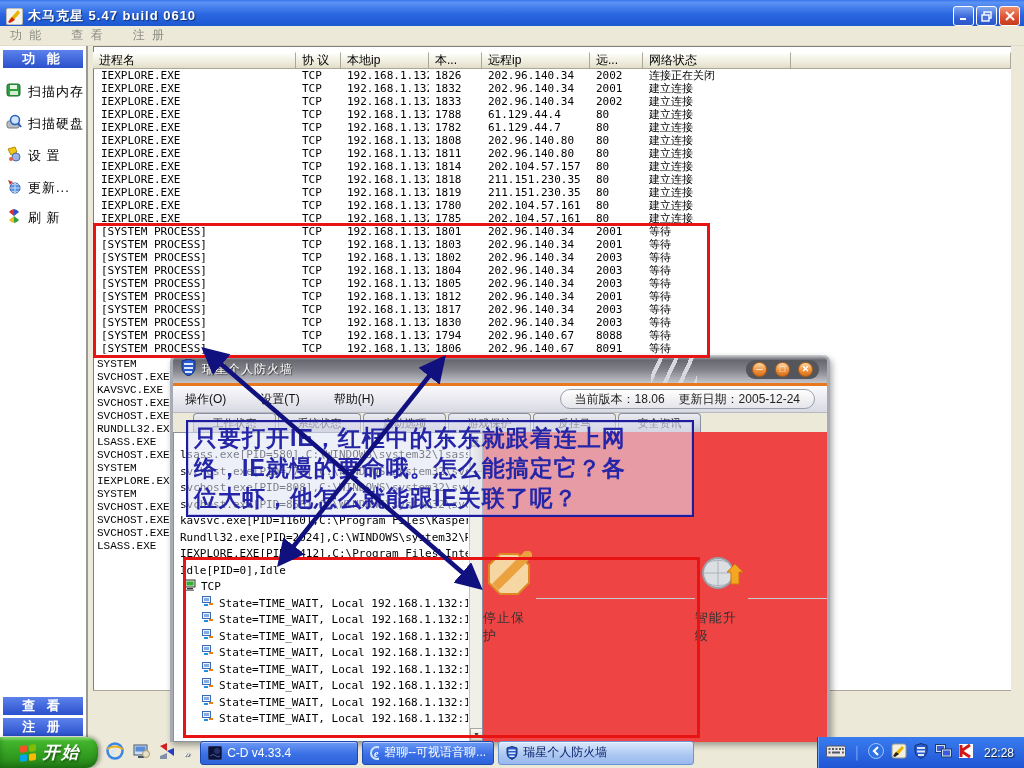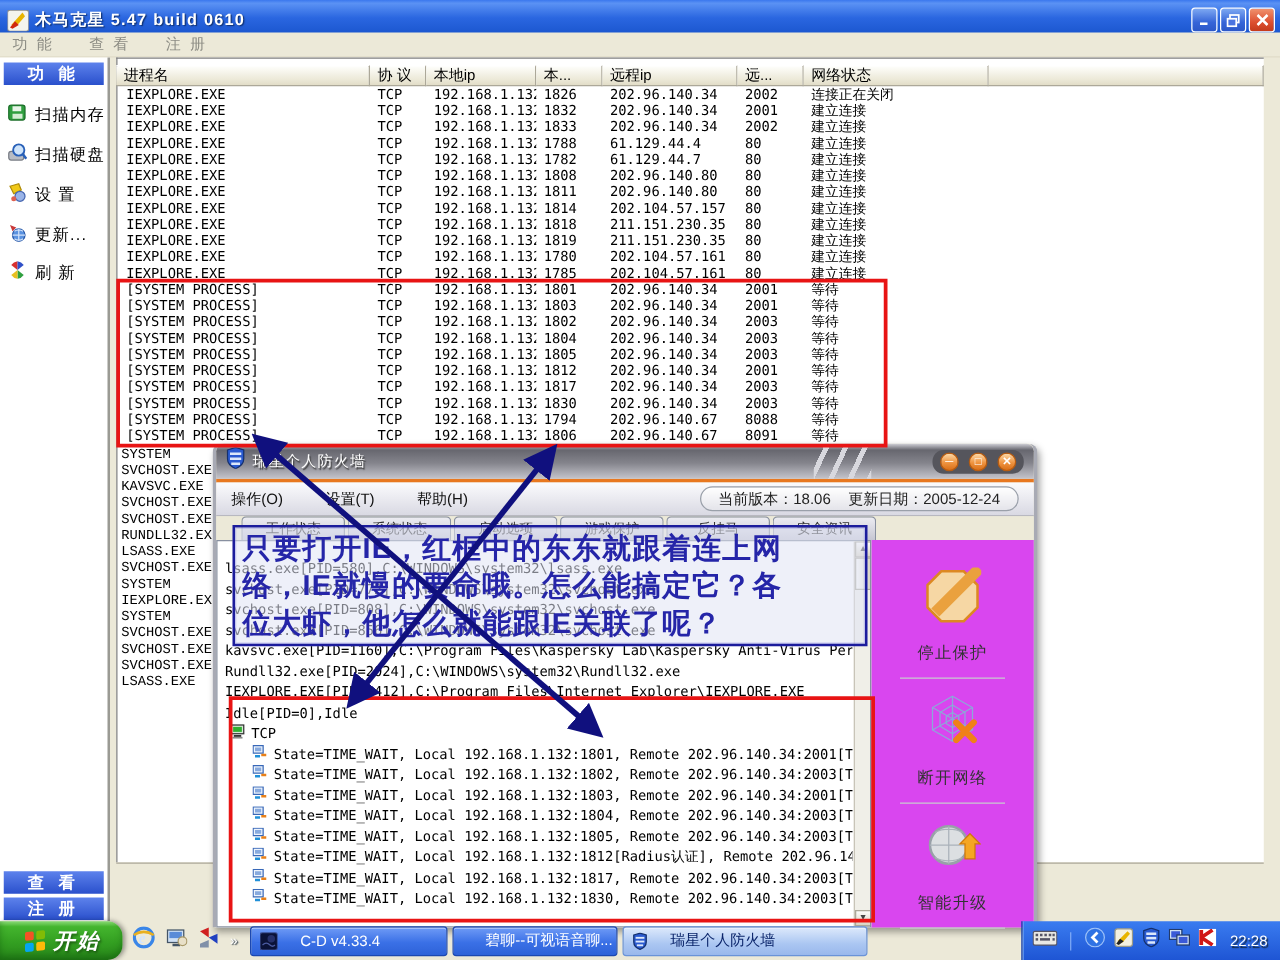--- a/index.html
+++ b/index.html
@@ -46,36 +46,36 @@
 .fw-tab{width:83px;height:19px;background:linear-gradient(180deg,#ececf2,#c6c6d2);border:1px solid #8890a0;border-bottom:none;border-radius:4px 4px 0 0;font-size:11px;color:#333;text-align:center;line-height:18px;white-space:nowrap;overflow:hidden}
 .fw-content{display:flex;height:310px}
 .fw-listpanel{position:relative;width:524px;background:#fff;border:1px solid #8890a0;overflow:hidden}
 .fw-lines{position:absolute;left:6px;top:14px;right:14px;font-family:"DejaVu Sans Mono",monospace;font-size:11px;color:#000}
 .fw-line{height:16.5px;line-height:16.5px;white-space:nowrap;overflow:hidden}
 .fw-line.tcp-root{padding-left:4px;display:flex;align-items:center;gap:5px}
 .fw-line.tcp-state{padding-left:22px;display:flex;align-items:center;gap:5px}
 .fw-scroll{position:absolute;right:0;top:0;bottom:0;width:13px;background:#f0efe8;border-left:1px solid #c8c4b8}
 .fw-sarrow{position:absolute;left:0;width:13px;height:13px;background:linear-gradient(180deg,#fdfdfb,#d8d4c4);border:1px solid #aca899;font-size:7px;color:#444;text-align:center;line-height:11px}
 .fw-sthumb{position:absolute;left:0;top:13px;width:13px;height:26px;background:linear-gradient(90deg,#fdfdfb,#d8d4c4);border:1px solid #aca899}
-.fw-rightpanel{flex:1;background:#d946ef;display:flex;flex-direction:column;align-items:center;padding-top:22px}
+.fw-rightpanel{flex:1;background:#ef4444;display:flex;align-items:center;padding-top:22px}
 .fw-action{display:flex;flex-direction:column;align-items:center;gap:8px;cursor:pointer}
 .fw-action-label{font-size:13px;color:#333;letter-spacing:1px}
 .fw-sep{width:84px;border-top:1px solid #c9c9cf;margin:11px 0}
 
 .redbox{border:3px solid #e81414;z-index:30;pointer-events:none}
 .annot{left:186px;top:420px;width:508px;height:97px;z-index:40;background:rgba(224,228,244,.55);border:2px solid #1c1c9c;box-shadow:inset 0 0 0 1px rgba(120,120,220,.35);padding:1px 6px;pointer-events:none}
 .annot div{font-size:23px;font-weight:bold;color:#2525a8;line-height:30px;letter-spacing:1px;white-space:nowrap}
 #arrows{left:0;top:0;z-index:50;pointer-events:none}
 
 .taskbar{left:0;top:737px;width:1024px;height:31px;z-index:60;background:linear-gradient(180deg,#5globes 0),linear-gradient(180deg,#4a8af2 0%,#2a64e6 8%,#2257d8 50%,#1c4ecb 92%,#1543b2 100%);display:flex;align-items:center}
 .startbtn{width:98px;height:31px;border-radius:0 12px 12px 0;background:linear-gradient(180deg,#8fe07a 0%,#44b52e 14%,#339f21 55%,#27851a 100%);box-shadow:inset 0 -3px 6px rgba(0,60,0,.35),2px 0 4px rgba(0,0,0,.4);display:flex;align-items:center;justify-content:center;gap:5px;flex:none}
 .startbtn span{color:#fff;font-size:17px;font-weight:bold;font-style:italic;text-shadow:1px 2px 2px #1d5c12;letter-spacing:2px}
 .ql{display:flex;align-items:center;gap:8px;padding:0 8px;flex:none}
 .ql-chev{color:#fff;font-size:11px;text-shadow:1px 1px 1px #123}
-.tbtn{height:24px;margin:0 2px;border-radius:3px;border:1px solid #1c48b0;background:linear-gradient(180deg,#6f9bf6,#3a70e6 55%,#2e62d8);display:flex;align-items:center;gap:18px;padding:0 7px;color:#fff;font-size:12px;white-space:nowrap;overflow:hidden;box-shadow:inset 0 1px 0 rgba(255,255,255,.5)}
+.tbtn{height:24px;margin:0 2px;border-radius:3px;border:1px solid #1c48b0;background:linear-gradient(180deg,#6f9bf6,#3a70e6 55%,#2e62d8);display:flex;align-items:center;gap:5px;padding:0 7px;color:#fff;font-size:12px;white-space:nowrap;overflow:hidden;box-shadow:inset 0 1px 0 rgba(255,255,255,.5)}
 .tbtn.active{background:linear-gradient(180deg,#dde9fb,#aac6f2 60%,#9ab8ec);color:#0a246a;border-color:#6a93d8}
 .tray{margin-left:auto;height:31px;background:linear-gradient(180deg,#3a7cf0,#1e55d4);border-left:1px solid #1a43a8;box-shadow:inset 1px 0 0 #6aa0f4;display:flex;align-items:center;gap:7px;padding:0 10px 0 8px;flex:none}
 .trayicon{flex:none;display:block}
 .clock{color:#fff;font-size:12px;text-shadow:1px 1px 1px #123;margin-left:4px}
 .traydiv{color:#8ab2f8;font-size:12px}
 </style>
 </head>
 <body>
 
 <div id="screen">
@@ -593,32 +593,20 @@
       </div>
       <div class="fw-rightpanel">
         <div class="fw-action">
           <span><svg width="46" height="46">
                 <polygon points="14,3 32,3 43,14 43,32 32,43 14,43 3,32 3,14" fill="#f6d7a4" stroke="#dd8822" stroke-width="2"></polygon>
                 <rect x="4" y="18" width="50" height="9" fill="#eaa13e" transform="rotate(-45 23 23)"></rect>
               </svg></span>
           <span class="fw-action-label">停止保护</span>
         </div>
         <div class="fw-sep"></div>
-        <div class="fw-action">
-          <span><svg width="46" height="46">
-                <g stroke="#8ca8d8" fill="none">
-                  <polygon points="23,3 39,12 39,30 23,39 7,30 7,12"></polygon>
-                  <polygon points="23,10 33,16 33,27 23,33 13,27 13,16"></polygon>
-                  <polygon points="23,16 28,19 28,25 23,28 18,25 18,19"></polygon>
-                  <path d="M23,3 V39 M7,12 L39,30 M39,12 L7,30"></path>
-                </g>
-                <path d="M26,24 L40,38 M40,24 L26,38" stroke="#f08018" stroke-width="5" stroke-linecap="round"></path>
-              </svg></span>
-          <span class="fw-action-label">断开网络</span>
-        </div>
         <div class="fw-sep"></div>
         <div class="fw-action">
           <span><svg width="46" height="46">
                 <circle cx="20" cy="22" r="15" fill="#dcdfe2" stroke="#98a0a8" stroke-width="2"></circle>
                 <path d="M5,22 h30 M20,7 v30 M9,12 a18,13 0 0 1 22,0 M9,32 a18,13 0 0 0 22,0" stroke="#aab2ba" fill="none"></path>
                 <polygon points="36,14 44,22 40,22 40,34 32,34 32,22 28,22" fill="#f6a califor" fill-opacity="0"></polygon>
                 <polygon points="37,13 45,21 41,21 41,33 33,33 33,21 29,21" fill="#f5a623" stroke="#d07808"></polygon>
               </svg></span>
           <span class="fw-action-label">智能升级</span>
         </div>

